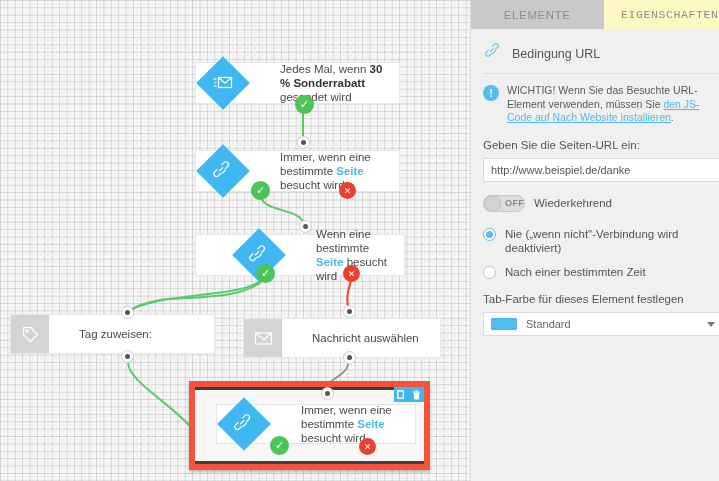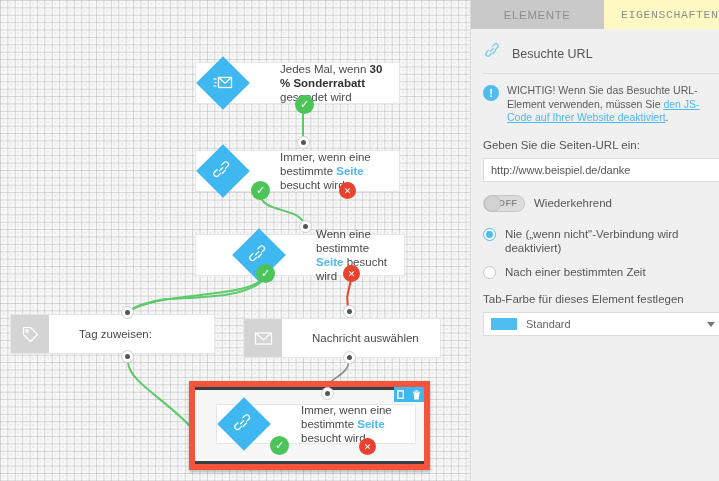--- a/index.html
+++ b/index.html
@@ -188,21 +188,21 @@
   .toggle-row { display: flex; align-items: center; gap: 9px; margin: 13px 0 15px 0; }
   .toggle {
     position: relative;
     width: 42px; height: 17px;
     border-radius: 9px;
     background: #dcdcdc;
     border: 1px solid #c6c6c6;
     display: flex; align-items: center; justify-content: flex-end;
     cursor: pointer;
   }
-  .toggle .lbl { font-size: 9px; font-weight: bold; color: #8a8a8a; padding-right: 7px; letter-spacing: 0.3px; text-align: right; }
+  .toggle .lbl { font-size: 9px; font-weight: bold; color: #8a8a8a; letter-spacing: 0.3px; text-align: right; }
   .toggle .knob {
     position: absolute; left: 0px; top: -1px;
     width: 17px; height: 17px; border-radius: 50%;
     background: #d2d2d2; border: 1px solid #bdbdbd;
   }
   .toggle-row .tlabel { font-size: 11.5px; color: #555; }
 
   .q-label { font-size: 11.5px; color: #555; margin-bottom: 10px; }
   .radio-row { display: flex; gap: 9px; align-items: flex-start; margin-bottom: 10px; cursor: pointer; }
   .radio {
@@ -418,26 +418,26 @@
         <span>
           <svg width="17" height="17" viewBox="0 0 20 20">
             <g fill="none" stroke="#6ec5ef" stroke-width="1.4" stroke-linecap="round">
               <path d="M7.6 12.4 L5.3 14.7 a2.6 2.6 0 0 1 -3.7 -3.7 L3.9 8.7"></path>
               <path d="M12.4 7.6 L14.7 5.3 a2.6 2.6 0 0 0 -3.7 -3.7 L8.7 3.9"></path>
               <line x1="6.6" y1="9.7" x2="9.7" y2="6.6"></line>
               <line x1="9.2" y1="12.3" x2="12.3" y2="9.2"></line>
             </g>
           </svg>
         </span>
-        <span class="ttl">Besuchte URL</span>
+        <span class="ttl">Bedingung URL</span>
       </div>
 
       <div class="notice">
         <div class="bulb">!</div>
-        <div class="ntxt"><span>WICHTIG! Wenn Sie das Besuchte URL-Element verwenden, müssen Sie </span><a href="#">den JS-Code auf Ihrer Website deaktiviert</a><span>.</span></div>
+        <div class="ntxt"><span>WICHTIG! Wenn Sie das Besuchte URL-Element verwenden, müssen Sie </span><a href="#">den JS-Code auf Nach Website installieren</a><span>.</span></div>
       </div>
 
       <div class="fld-label">Geben Sie die Seiten-URL ein:</div>
       <input class="txtinput" type="text" value="http://www.beispiel.de/danke" style="">
 
       <div class="toggle-row">
         <div class="toggle">
           <span class="knob"></span>
           <span class="lbl">OFF</span>
         </div>

